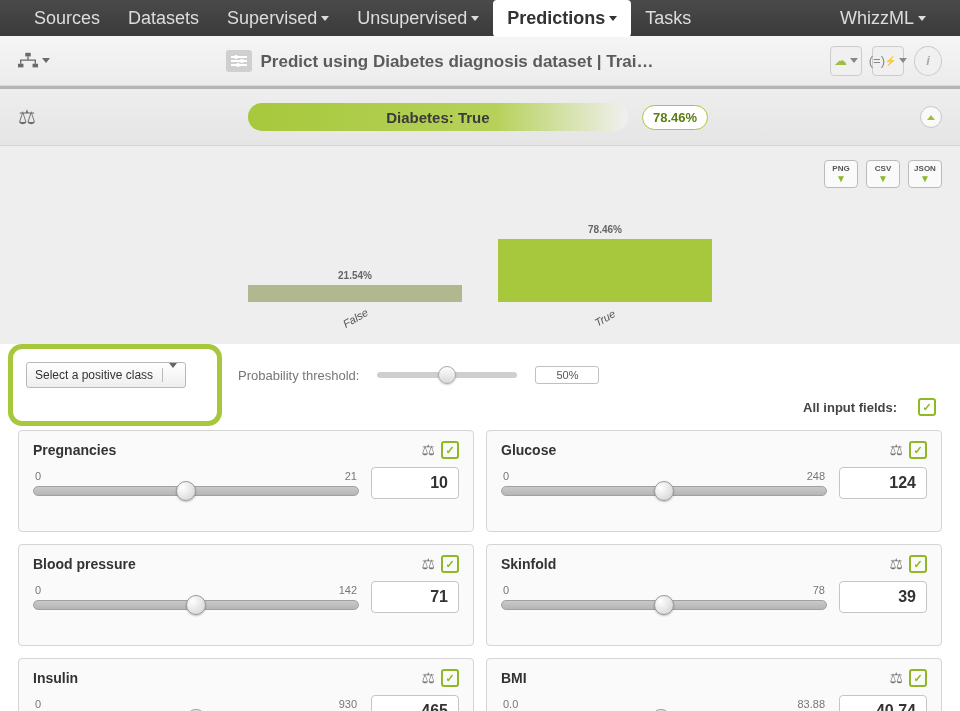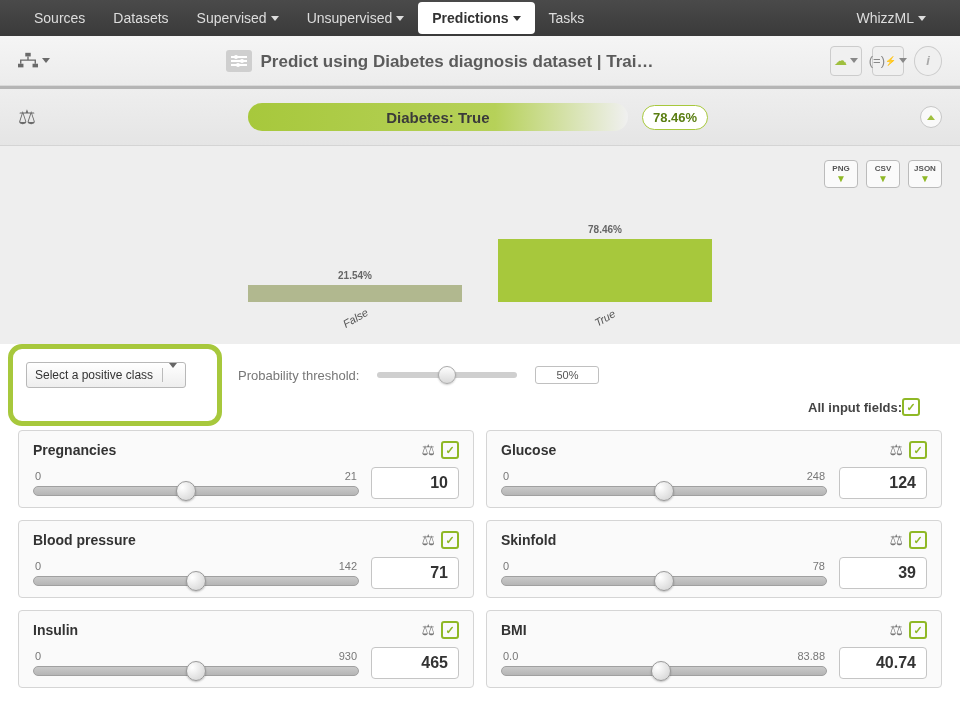--- a/index.html
+++ b/index.html
@@ -1,19 +1,19 @@
 <!DOCTYPE html>
 <html><head>
 <meta charset="utf-8">
 <style>
 * { box-sizing: border-box; margin: 0; padding: 0; font-family: -apple-system, "Helvetica Neue", Arial, sans-serif; }
 body { background: #fff; font-size: 13px; color: #444; }
 
 
-.topnav { background: linear-gradient(#4a4a4a, #3a3a3a); height: 36px; display: flex; align-items: center; padding: 0 20px; color: #ddd; font-size: 14px; }
+.topnav { background: linear-gradient(#4a4a4a, #3a3a3a); height: 36px; display: flex; align-items: center; padding: 0 20px; color: #ddd; font-size: 18px; }
 .topnav .nav-item { padding: 8px 14px; cursor: pointer; display: flex; align-items: center; gap: 4px; color: #ddd; }
 .topnav .nav-item.active { background: #fff; color: #333; border-radius: 4px; font-weight: 600; }
 .topnav .spacer { flex: 1; }
 .caret-down { width: 0; height: 0; border-left: 4px solid transparent; border-right: 4px solid transparent; border-top: 5px solid currentColor; }
 
 
 .subbar { background: linear-gradient(#f5f5f5,#ececec); height: 50px; display: flex; align-items: center; padding: 0 18px; border-bottom: 1px solid #d9d9d9; gap: 10px; }
 .subbar .title { flex: 1; text-align: center; font-size: 17px; font-weight: 600; color: #5b5b5b; display: flex; align-items: flex-end; justify-content: center; gap: 8px; }
 .subbar .tool-btn { width: 32px; height: 30px; border: 1px solid #ccc; border-radius: 4px; background: #f0f0f0; display: inline-flex; align-items: center; justify-content: center; color: #888; cursor: pointer; }
 .subbar .tool-btn.icononly { border: none; background: transparent; color: #7a7a7a; }
@@ -38,26 +38,26 @@
 
 
 .controls-row { padding: 18px 20px 10px; display: flex; align-items: center; gap: 18px; }
 .highlight-box { position: absolute; border: 5px solid #a7c83c; border-radius: 14px; padding: 24px 16px; left: 8px; width: 214px; height: 82px; pointer-events: none; }
 .controls-wrap { position: relative; padding: 0 0 0 6px; }
 .select-pos { width: 160px; height: 26px; border: 1px solid #b8b8b8; border-radius: 3px; background: linear-gradient(#fff,#eee); font-size: 12px; color: #333; padding: 0 8px; display: flex; align-items: center; justify-content: space-between; cursor: pointer; }
 .thresh-label { color: #777; font-size: 13px; margin-left: 34px; }
 .slider-track { position: relative; width: 140px; height: 6px; background: #cfcfcf; border-radius: 3px; }
 .slider-thumb { position: absolute; top: 50%; transform: translate(-50%,-50%); width: 18px; height: 18px; border-radius: 50%; background: linear-gradient(#fefefe,#d9d9d9); border: 1px solid #aaa; box-shadow: 0 1px 2px rgba(0,0,0,0.2); }
 .pct-box { border: 1px solid #c0c0c0; border-radius: 3px; background: #fff; padding: 2px 20px; font-size: 11px; color: #555; }
-.all-fields-row { display: flex; justify-content: flex-end; align-items: center; gap: 0; padding: 0 40px 8px; font-size: 13px; font-weight: 600; color: #444; }
+.all-fields-row { display: flex; justify-content: flex-end; align-items: center; gap: 21px; padding: 0 24px 8px; font-size: 13px; font-weight: 600; color: #444; }
 .check-icon { width: 18px; height: 18px; border: 2px solid #8fb826; border-radius: 3px; display: inline-flex; align-items: center; justify-content: center; color: #8fb826; font-size: 11px; font-weight: 900; }
 
 
 .cards { display: grid; grid-template-columns: 1fr 1fr; gap: 12px; padding: 6px 18px 18px; }
-.card { border: 1px solid #d5d5d5; border-radius: 4px; background: #fafafa; padding: 10px 14px 8px; }
+.card { border: 1px solid #d5d5d5; border-radius: 4px; background: #fafafa; padding: 10px 14px 32px; }
 .card-head { display: flex; align-items: center; justify-content: space-between; margin-bottom: 8px; }
 .card-head .fname { font-weight: 700; font-size: 14px; color: #333; }
 .card-head .icons { display: flex; gap: 6px; align-items: center; color: #777; }
 .card-body { display: flex; align-items: center; gap: 12px; }
 .slider-block { flex: 1; }
 .range-labels { display: flex; justify-content: space-between; font-size: 11px; color: #777; margin-bottom: 4px; padding: 0 2px; }
 .field-slider { position: relative; height: 10px; background: linear-gradient(#c9c9c9,#b5b5b5); border-radius: 5px; border: 1px solid #a0a0a0; }
 .field-slider .thumb { position: absolute; top: 50%; transform: translate(-50%,-50%); width: 20px; height: 20px; border-radius: 50%; background: radial-gradient(circle at 30% 30%, #fff, #cfcfcf); border: 1px solid #999; box-shadow: 0 1px 2px rgba(0,0,0,0.25); }
 .value-box { width: 88px; height: 32px; border: 1px solid #c5c5c5; border-radius: 4px; background: #fff; text-align: right; padding: 0 10px; font-size: 16px; font-weight: 600; color: #333; }
 .scale-icon { font-size: 15px; }

